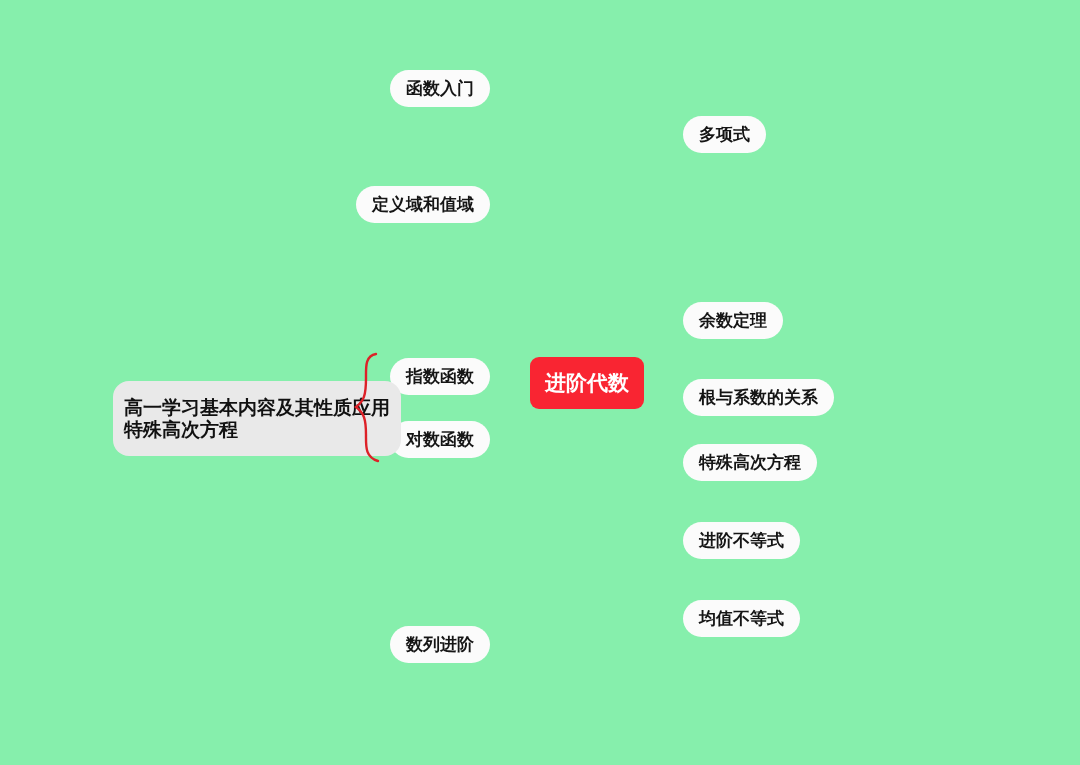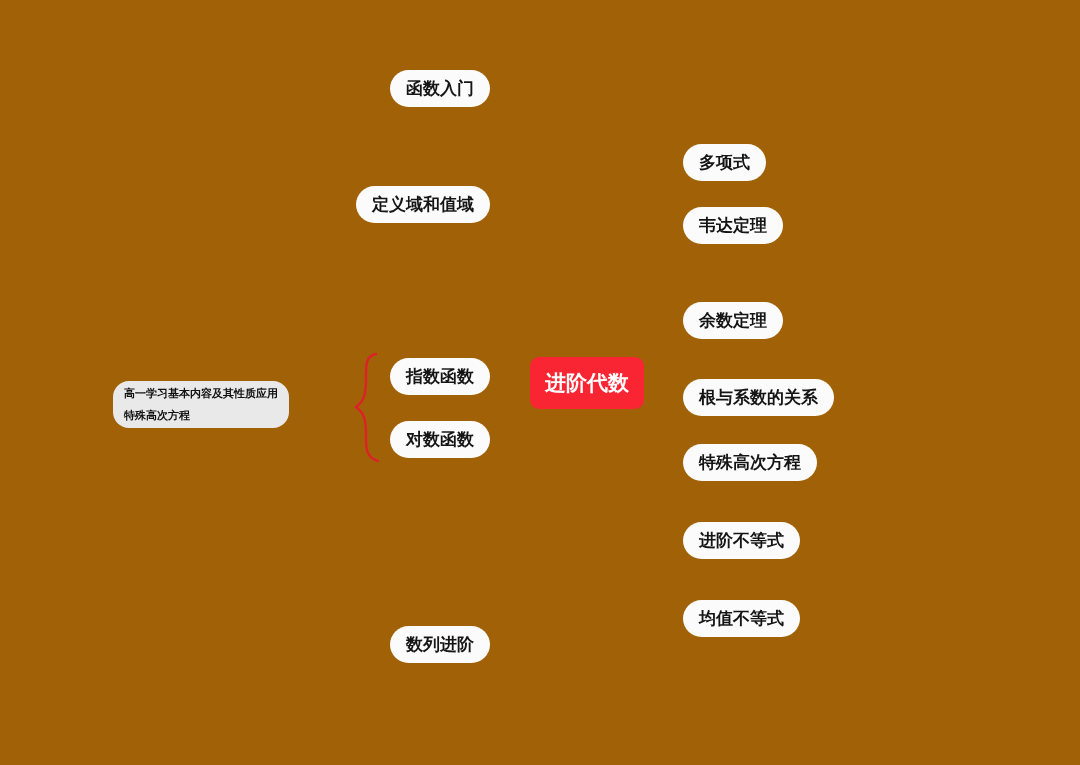--- a/index.html
+++ b/index.html
@@ -8,21 +8,21 @@
     width: 1080px;
     height: 765px;
     background: #000000;
     overflow: hidden;
     font-family: "Liberation Sans", "DejaVu Sans", sans-serif;
   }
   .canvas {
     position: relative;
     width: 1080px;
     height: 765px;
-    background: #a16207;
+    background: #86efac;
   }
   .pill {
     position: absolute;
     height: 37px;
     line-height: 37px;
     padding: 0 16px;
     background: #fbfbfb;
     color: #151515;
     font-size: 17px;
     font-weight: bold;
@@ -50,22 +50,22 @@
     border-radius: 9px;
     white-space: nowrap;
   }
   .note-node {
     position: absolute;
     left: 113px;
     top: 381px;
     background: #e9e9e9;
     color: #111111;
     border-radius: 16px;
-    padding: 2px 11px;
-    font-size: 11px;
+    padding: 16px 11px;
+    font-size: 19px;
     font-weight: bold;
     line-height: 21.5px;
     white-space: nowrap;
   }
   .brace {
     position: absolute;
     left: 351px;
     top: 351px;
     width: 30px;
     height: 113px;
@@ -77,22 +77,21 @@
 <div class="canvas">
 
   <div class="pill left-col" style="top:70px">函数入门</div>
   <div class="pill left-col" style="top:186px">定义域和值域</div>
   <div class="pill left-col" style="top:358px">指数函数</div>
   <div class="pill left-col" style="top:421px">对数函数</div>
   <div class="pill left-col" style="top:626px">数列进阶</div>
 
   <div class="center-node">进阶代数</div>
 
-  <div class="pill right-col" style="top:144px">多项式</div>
-  <div class="pill right-col" style="top:207px">韦达定理</div>
+  <div class="pill right-col" style="top:116px">多项式</div>
   <div class="pill right-col" style="top:302px">余数定理</div>
   <div class="pill right-col" style="top:379px">根与系数的关系</div>
   <div class="pill right-col" style="top:444px">特殊高次方程</div>
   <div class="pill right-col" style="top:522px">进阶不等式</div>
   <div class="pill right-col" style="top:600px">均值不等式</div>
 
   <div class="note-node">
     <div>高一学习基本内容及其性质应用</div>
     <div>特殊高次方程</div>
   </div>

